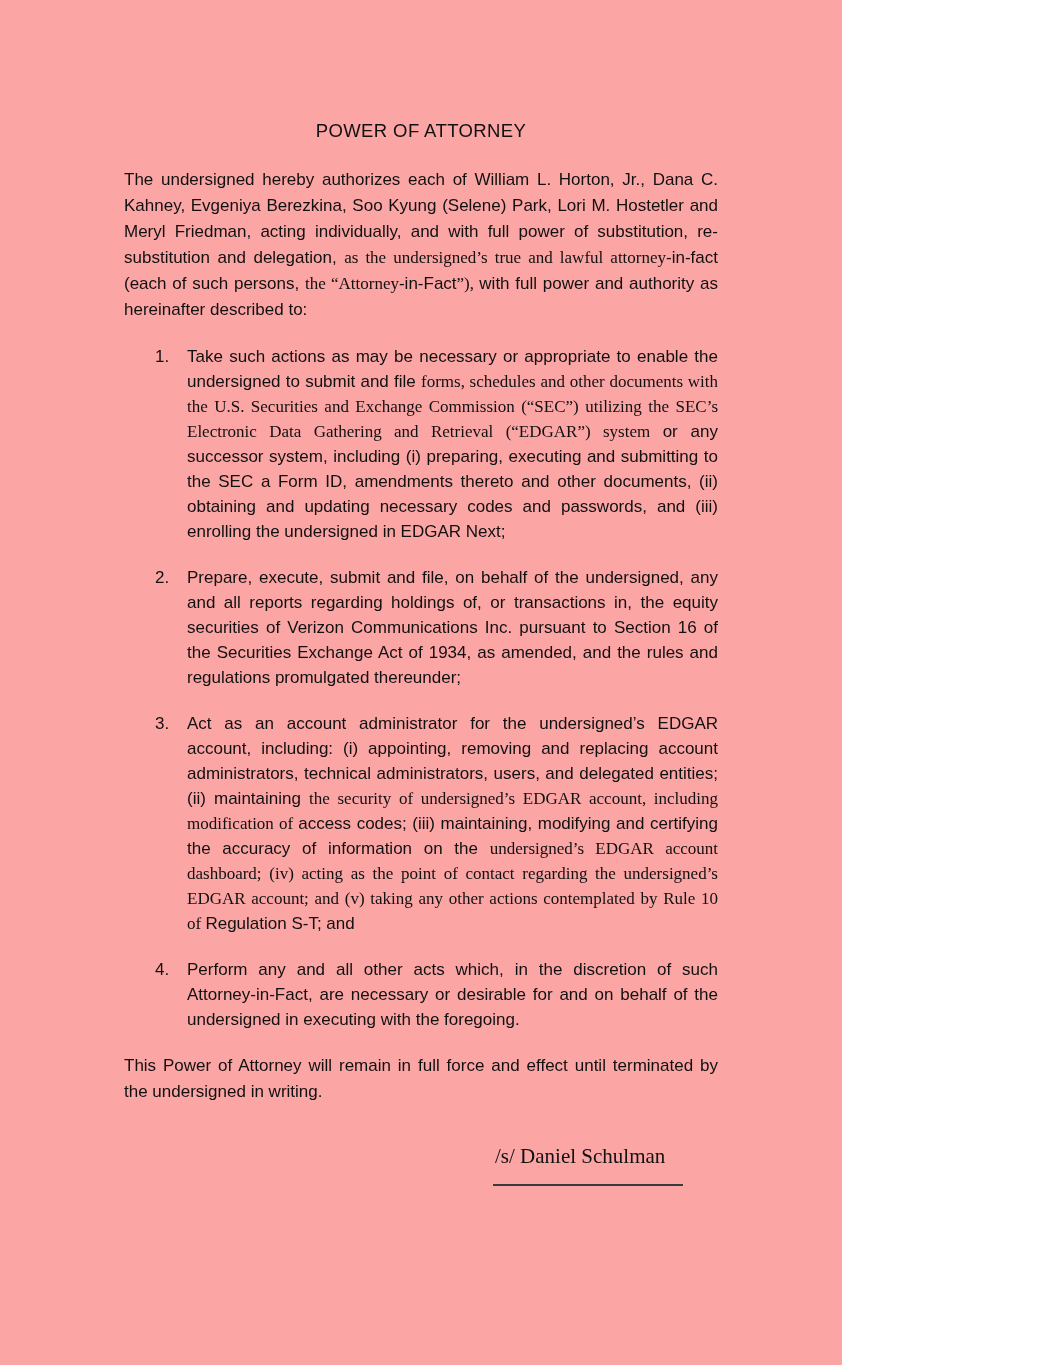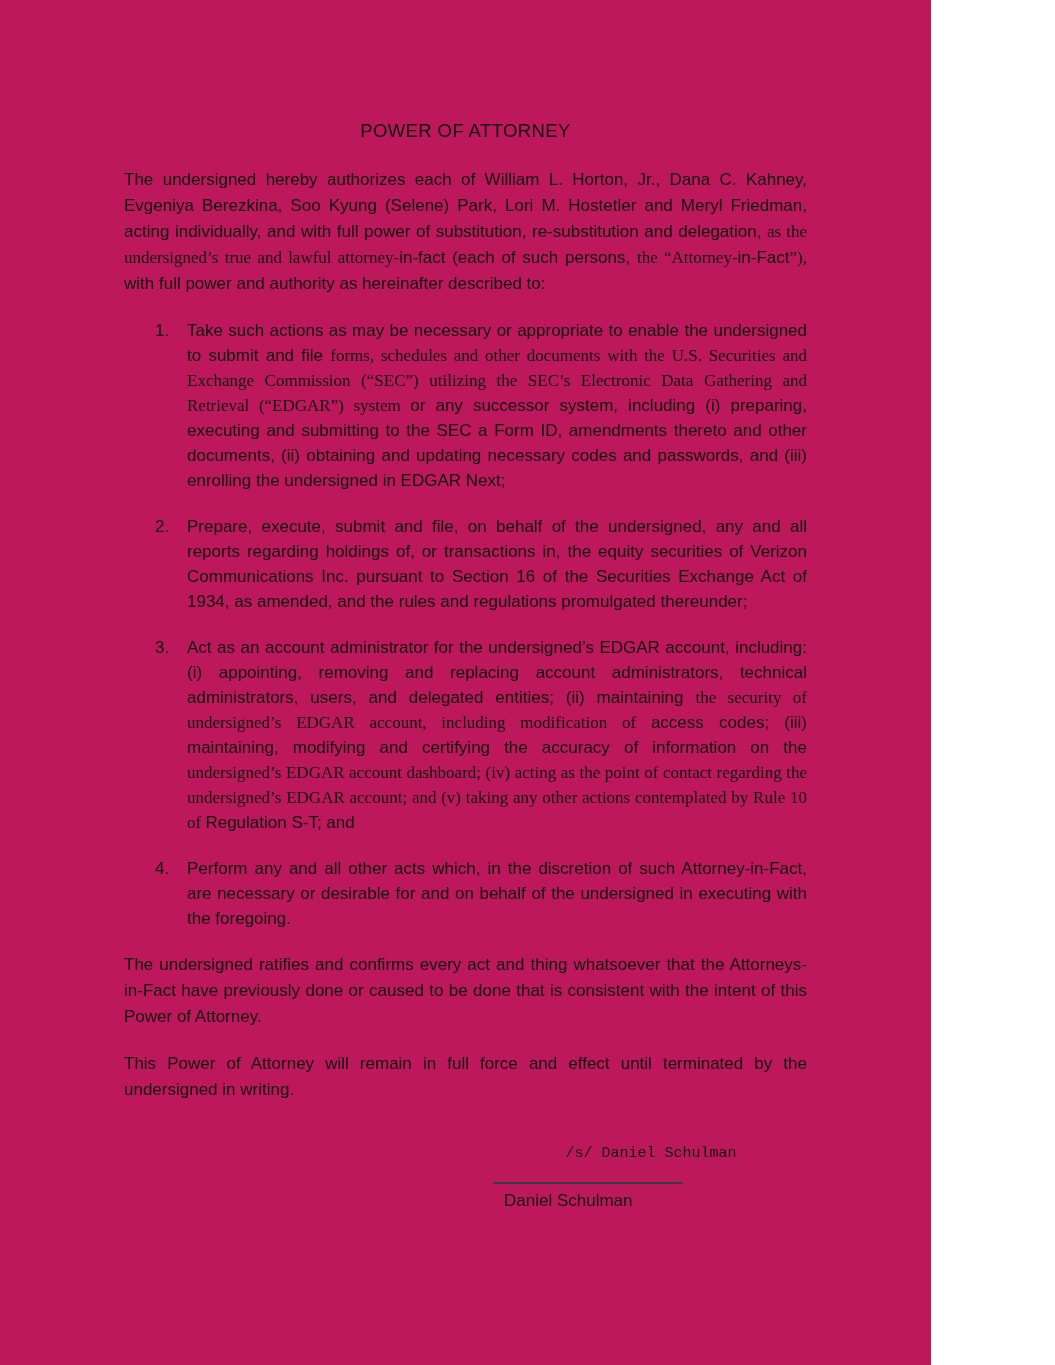--- a/index.html
+++ b/index.html
@@ -2,23 +2,23 @@
 <html><head>
 <meta charset="utf-8">
 <style>
   html, body {
     margin: 0;
     padding: 0;
     background: #ffffff;
   }
   .page {
     position: relative;
-    width: 931px;
+    width: 842px;
     height: 1365px;
-    background: #be185d;
+    background: #fca5a5;
     color: #111111;
     font-family: "Liberation Sans", sans-serif;
     font-size: 17px;
     line-height: 26px;
     box-sizing: border-box;
     padding: 118px 124px 0 124px;
     overflow: hidden;
   }
   .doc-title {
     font-size: 18.5px;
@@ -50,24 +50,23 @@
   .seg-serif {
     font-family: Liberation Serif, serif;
   }
   .seg-sans {
     font-family: "Liberation Sans", sans-serif;
   }
   .signature-block {
     margin: 38px 0 0 369px;
   }
   .electronic-signature {
-    font-family: Liberation Mono, monospace;
-    font-size: 15px;
+    font-family: Liberation Serif, serif;
+    font-size: 21px;
     padding-left: 2px;
-    text-align: center;
   }
   .signature-rule {
     width: 190px;
     border: none;
     border-top: 2px solid #3a3a3a;
     margin: 15px 0 0 0;
   }
   .signer-name {
     padding: 4px 0 0 11px;
   }
@@ -98,24 +97,22 @@
       <span><span class="seg-sans">Act as an account administrator for the undersigned’s EDGAR account, including: (i) appointing, removing and replacing account administrators, technical administrators, users, and delegated entities; (ii) maintaining </span><span class="seg-serif">the security of undersigned’s EDGAR account, including modification of </span><span class="seg-sans">access codes; (iii) maintaining, modifying and certifying the accuracy of information on the </span><span class="seg-serif">undersigned’s EDGAR account dashboard; (iv) acting as the point of contact regarding the undersigned’s EDGAR account; and (v) taking any other actions contemplated by Rule 10 of </span><span class="seg-sans">Regulation S-T; and</span></span>
     </div>
 
     <div class="poa-item">
       <span class="item-number">4.</span>
       <span><span class="seg-sans">Perform any and all other acts which, in the discretion of such Attorney-in-Fact, are necessary or desirable for and on behalf of the undersigned in executing with the foregoing.</span></span>
     </div>
 
   </div>
 
-  <p class="para"><span class="seg-sans">The undersigned ratifies and confirms every act and thing whatsoever that the Attorneys-in-Fact have previously done or caused to be done that is consistent with the intent of this Power of Attorney.</span></p>
 
   <p class="para"><span class="seg-sans">This Power of Attorney will remain in full force and effect until terminated by the undersigned in writing.</span></p>
 
 
   <div class="signature-block">
     <div class="electronic-signature">/s/ Daniel Schulman</div>
     <hr class="signature-rule">
-    <div class="signer-name">Daniel Schulman</div>
   </div>
 
 </div>
 
 </body></html>

